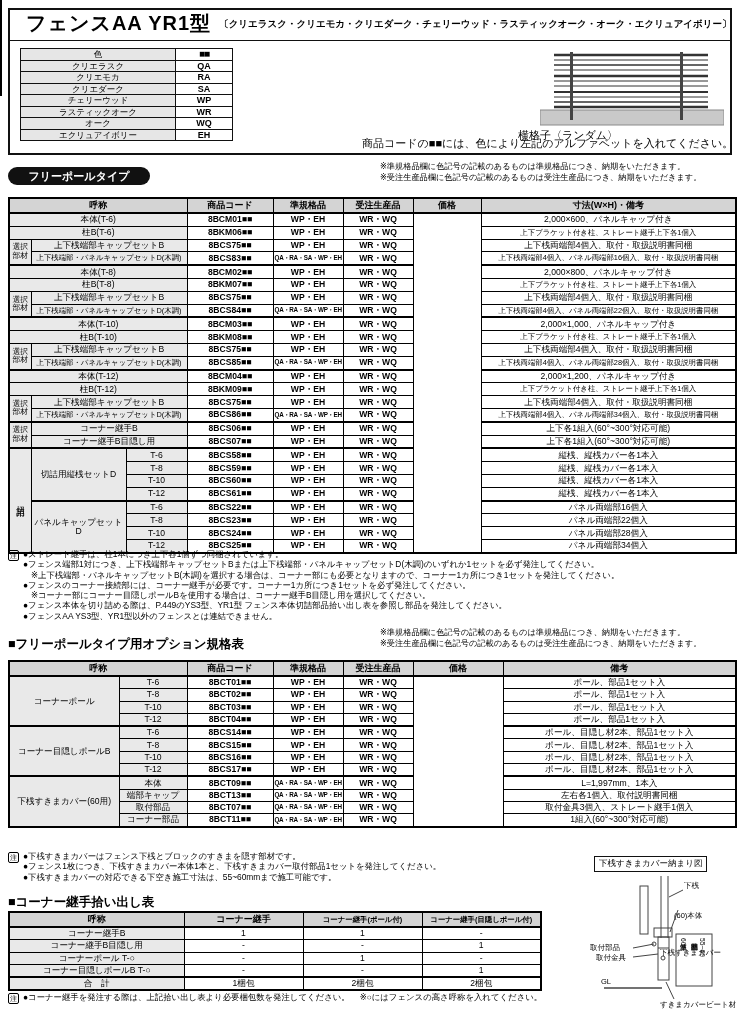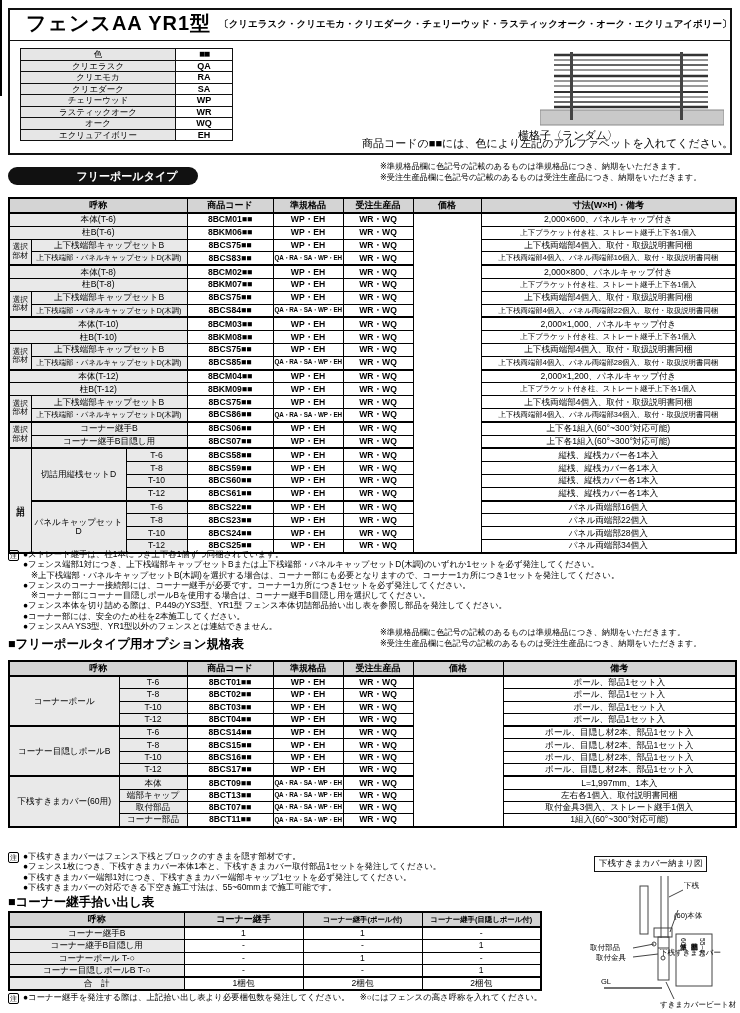--- a/index.html
+++ b/index.html
@@ -17,21 +17,21 @@
         padding:0;text-align:center;overflow:hidden;white-space:nowrap;}
   .colortable .hd,.colortable .nm{background:#e6e6e6;font-weight:normal;}
   .colortable .cd{font-weight:bold;font-size:9px;}
   .colortable .sq{font-size:10px;font-weight:bold;letter-spacing:-1px;}
   .colornote{position:absolute;left:352px;top:126px;font-size:11px;white-space:nowrap;}
   .fence{position:absolute;left:530px;top:40px;}
   .fence-caption{position:absolute;left:508px;top:118px;font-size:11px;}
 
   
   .badge{position:absolute;left:8px;top:167px;width:142px;height:18px;background:#111;color:#fff;
-        border-radius:9px;text-align:center;font-size:11px;font-weight:bold;line-height:18px;padding-left:48px;}
+        border-radius:9px;text-align:center;font-size:11px;font-weight:bold;line-height:18px;}
   .stdnotes{position:absolute;font-size:8.2px;line-height:1.4;white-space:nowrap;}
   .n1{left:380px;top:161px;width:355px;}
   .n2{left:380px;top:627px;width:355px;}
   .sec-title{position:absolute;left:8px;font-size:12.5px;font-weight:bold;white-space:nowrap;}
   .opt-title{top:636px;}
   .corner-title{top:894px;}
 
   
   .spec{position:absolute;border-collapse:collapse;table-layout:fixed;border:2px solid #000;background:#fff;}
   .spec th,.spec td{border:1px solid #000;padding:0 1px;text-align:center;overflow:hidden;
@@ -403,21 +403,20 @@
 
   <div class="noteblock nb1">
     <span class="chu">注</span>
     <div class="nlines">
         <div>●ストレート継手は、柱1本につき上下各1個ずつ同梱されています。</div>
         <div>●フェンス端部1対につき、上下桟端部キャップセットBまたは上下桟端部・パネルキャップセットD(木調)のいずれか1セットを必ず発注してください。</div>
         <div class="ind">※上下桟端部・パネルキャップセットB(木調)を選択する場合は、コーナー部にも必要となりますので、コーナー1カ所につき1セットを発注してください。</div>
         <div>●フェンスのコーナー接続部には、コーナー継手が必要です。コーナー1カ所につき1セットを必ず発注してください。</div>
         <div class="ind">※コーナー部にコーナー目隠しポールBを使用する場合は、コーナー継手B目隠し用を選択してください。</div>
         <div>●フェンス本体を切り詰める際は、P.449のYS3型、YR1型 フェンス本体切詰部品拾い出し表を参照し部品を発注してください。</div>
-        <div>●コーナー部には、安全のため柱を2本施工してください。</div>
         <div>●フェンスAA YS3型、YR1型以外のフェンスとは連結できません。</div>
       </div>
   </div>
 
   <div class="sec-title opt-title">■フリーポールタイプ用オプション規格表</div>
   <div class="stdnotes n2">
       <div class="ind">※準規格品欄に色記号の記載のあるものは準規格品につき、納期をいただきます。</div>
       <div class="ind">※受注生産品欄に色記号の記載のあるものは受注生産品につき、納期をいただきます。</div>
     </div>
 
@@ -542,21 +541,20 @@
           <td class="rm">1組入(60°~300°対応可能)</td>
         </tr>
       </tbody>
     </table>
 
   <div class="noteblock nb2">
     <span class="chu">注</span>
     <div class="nlines">
         <div>●下桟すきまカバーはフェンス下桟とブロックのすきまを隠す部材です。</div>
         <div>●フェンス1枚につき、下桟すきまカバー本体1本と、下桟すきまカバー取付部品1セットを発注してください。</div>
-        <div>●下桟すきまカバー端部1対につき、下桟すきまカバー端部キャップ1セットを必ず発注してください。</div>
         <div>●下桟すきまカバーの対応できる下空き施工寸法は、55~60mmまで施工可能です。</div>
       </div>
   </div>
 
   <div class="sec-title corner-title">■コーナー継手拾い出し表</div>
   <table class="spec cornertable">
     <colgroup>
       <col style="width:175px">
         <col style="width:119px">
         <col style="width:119px">

